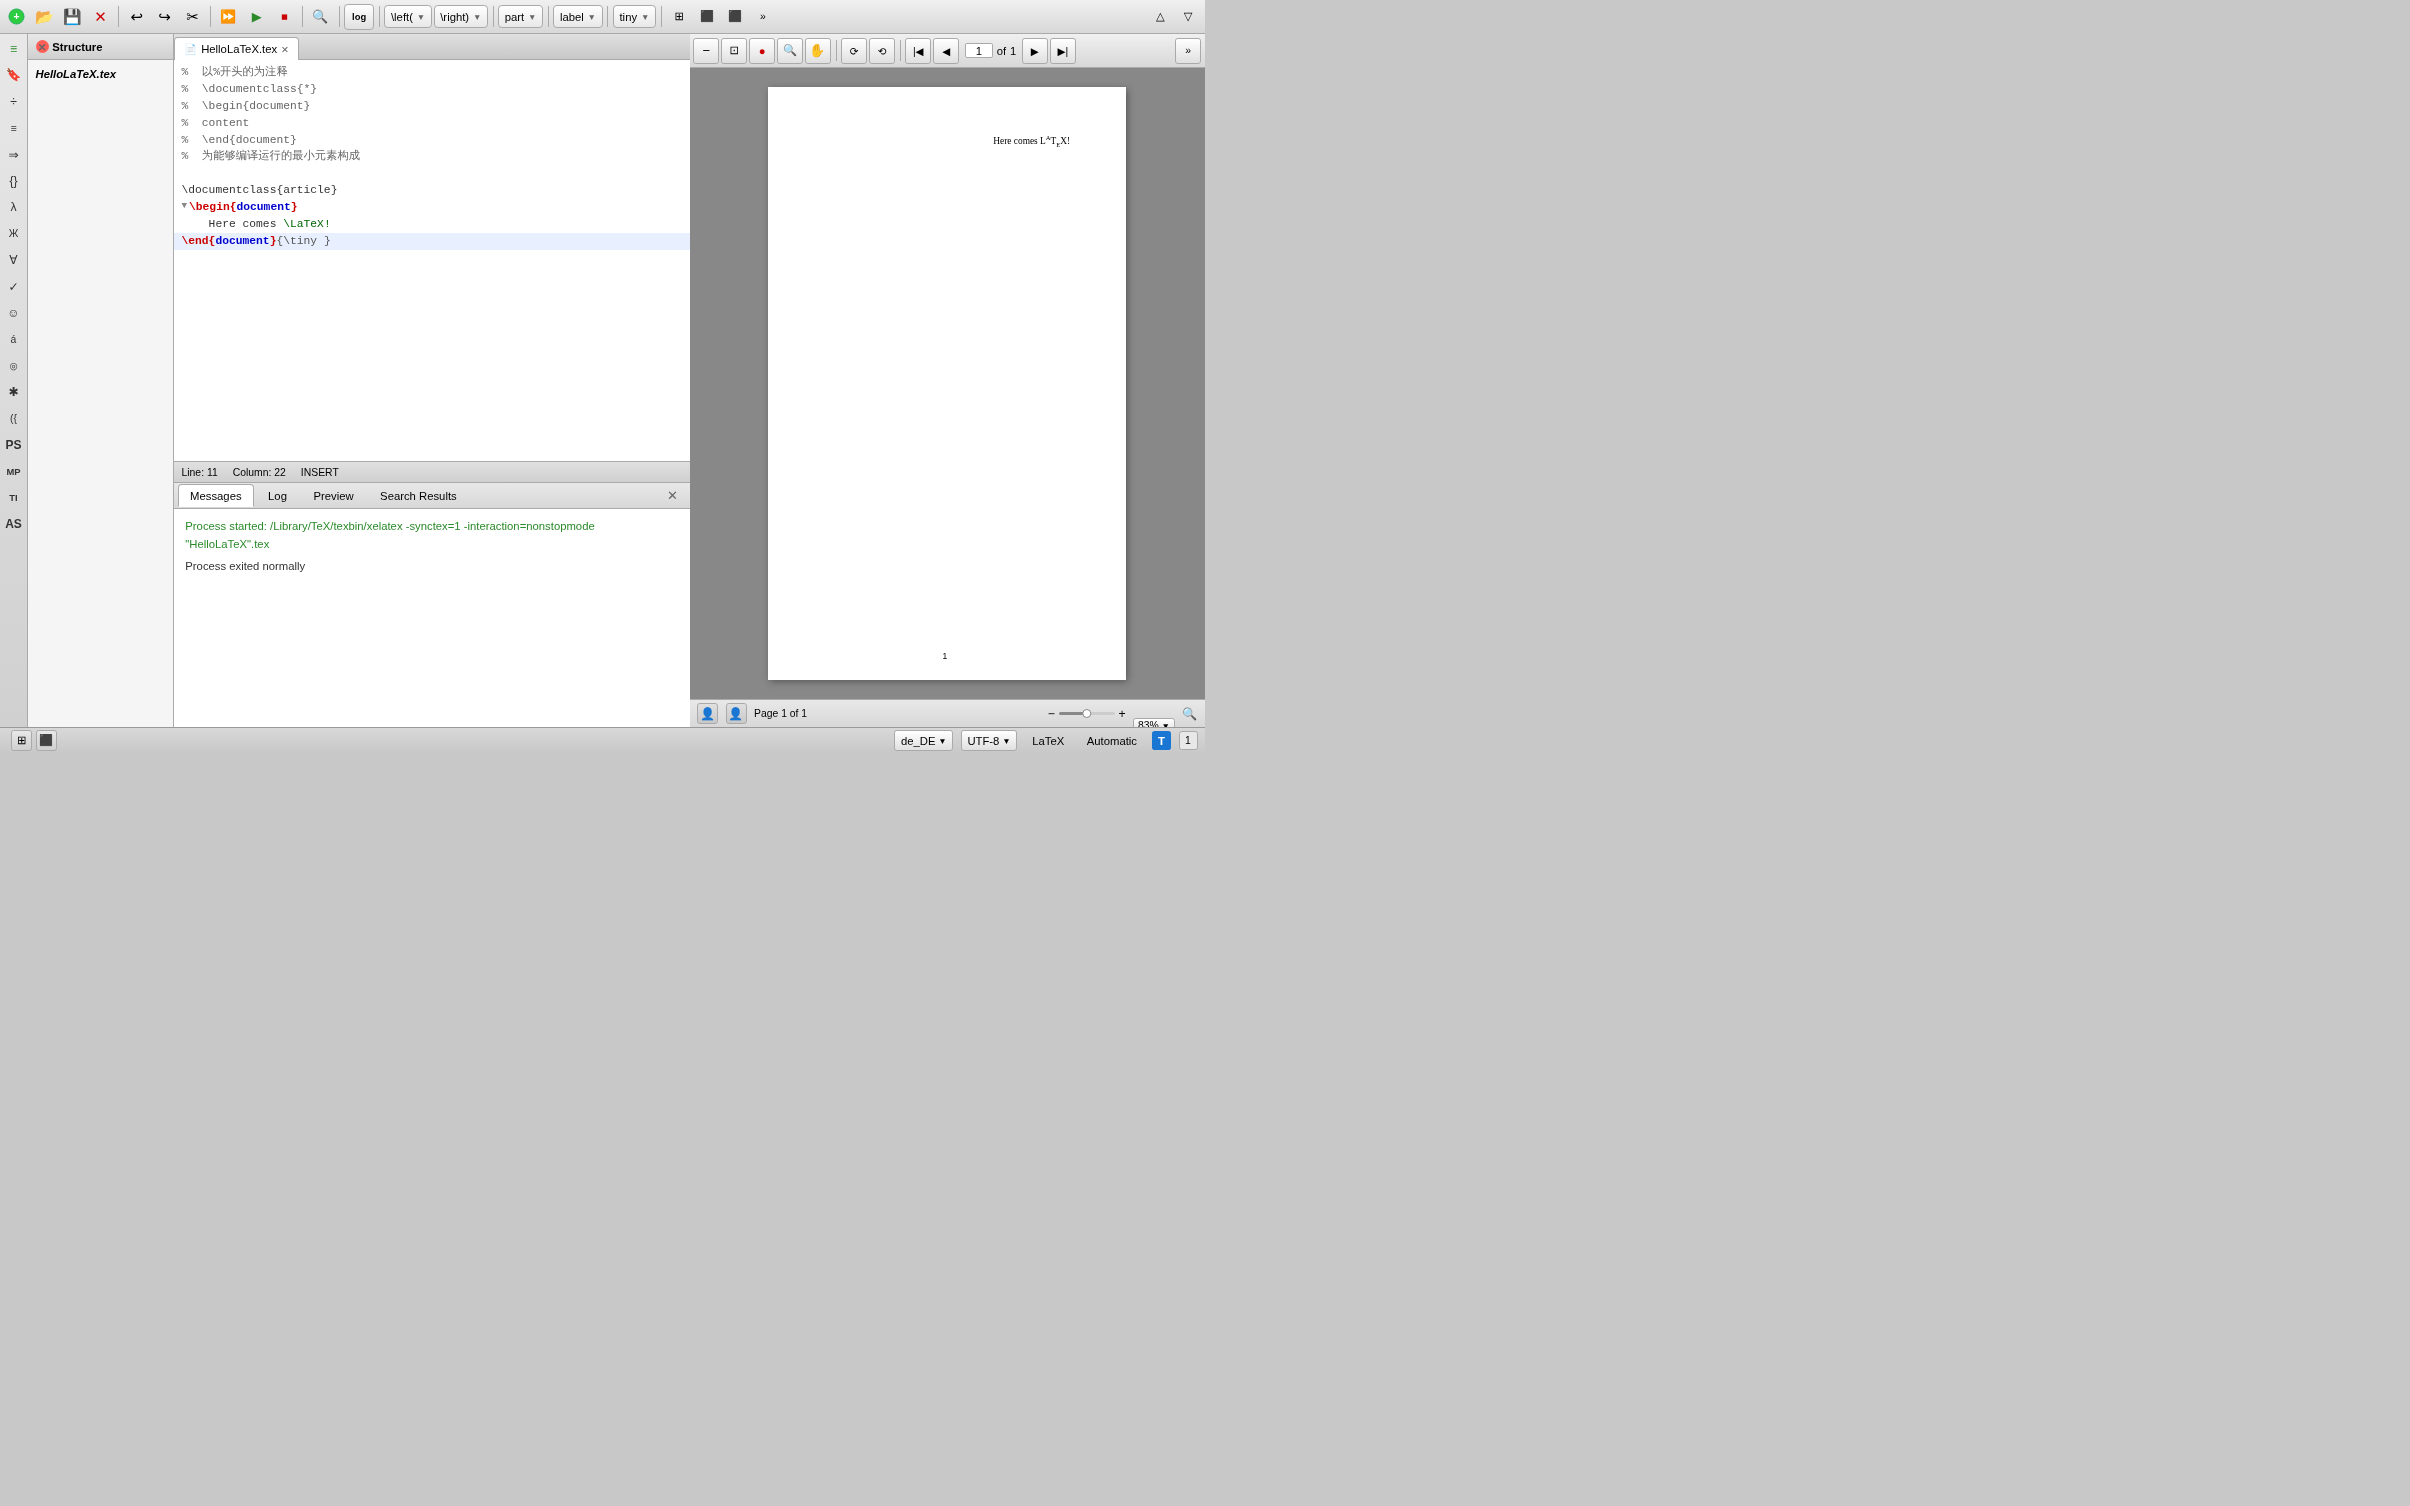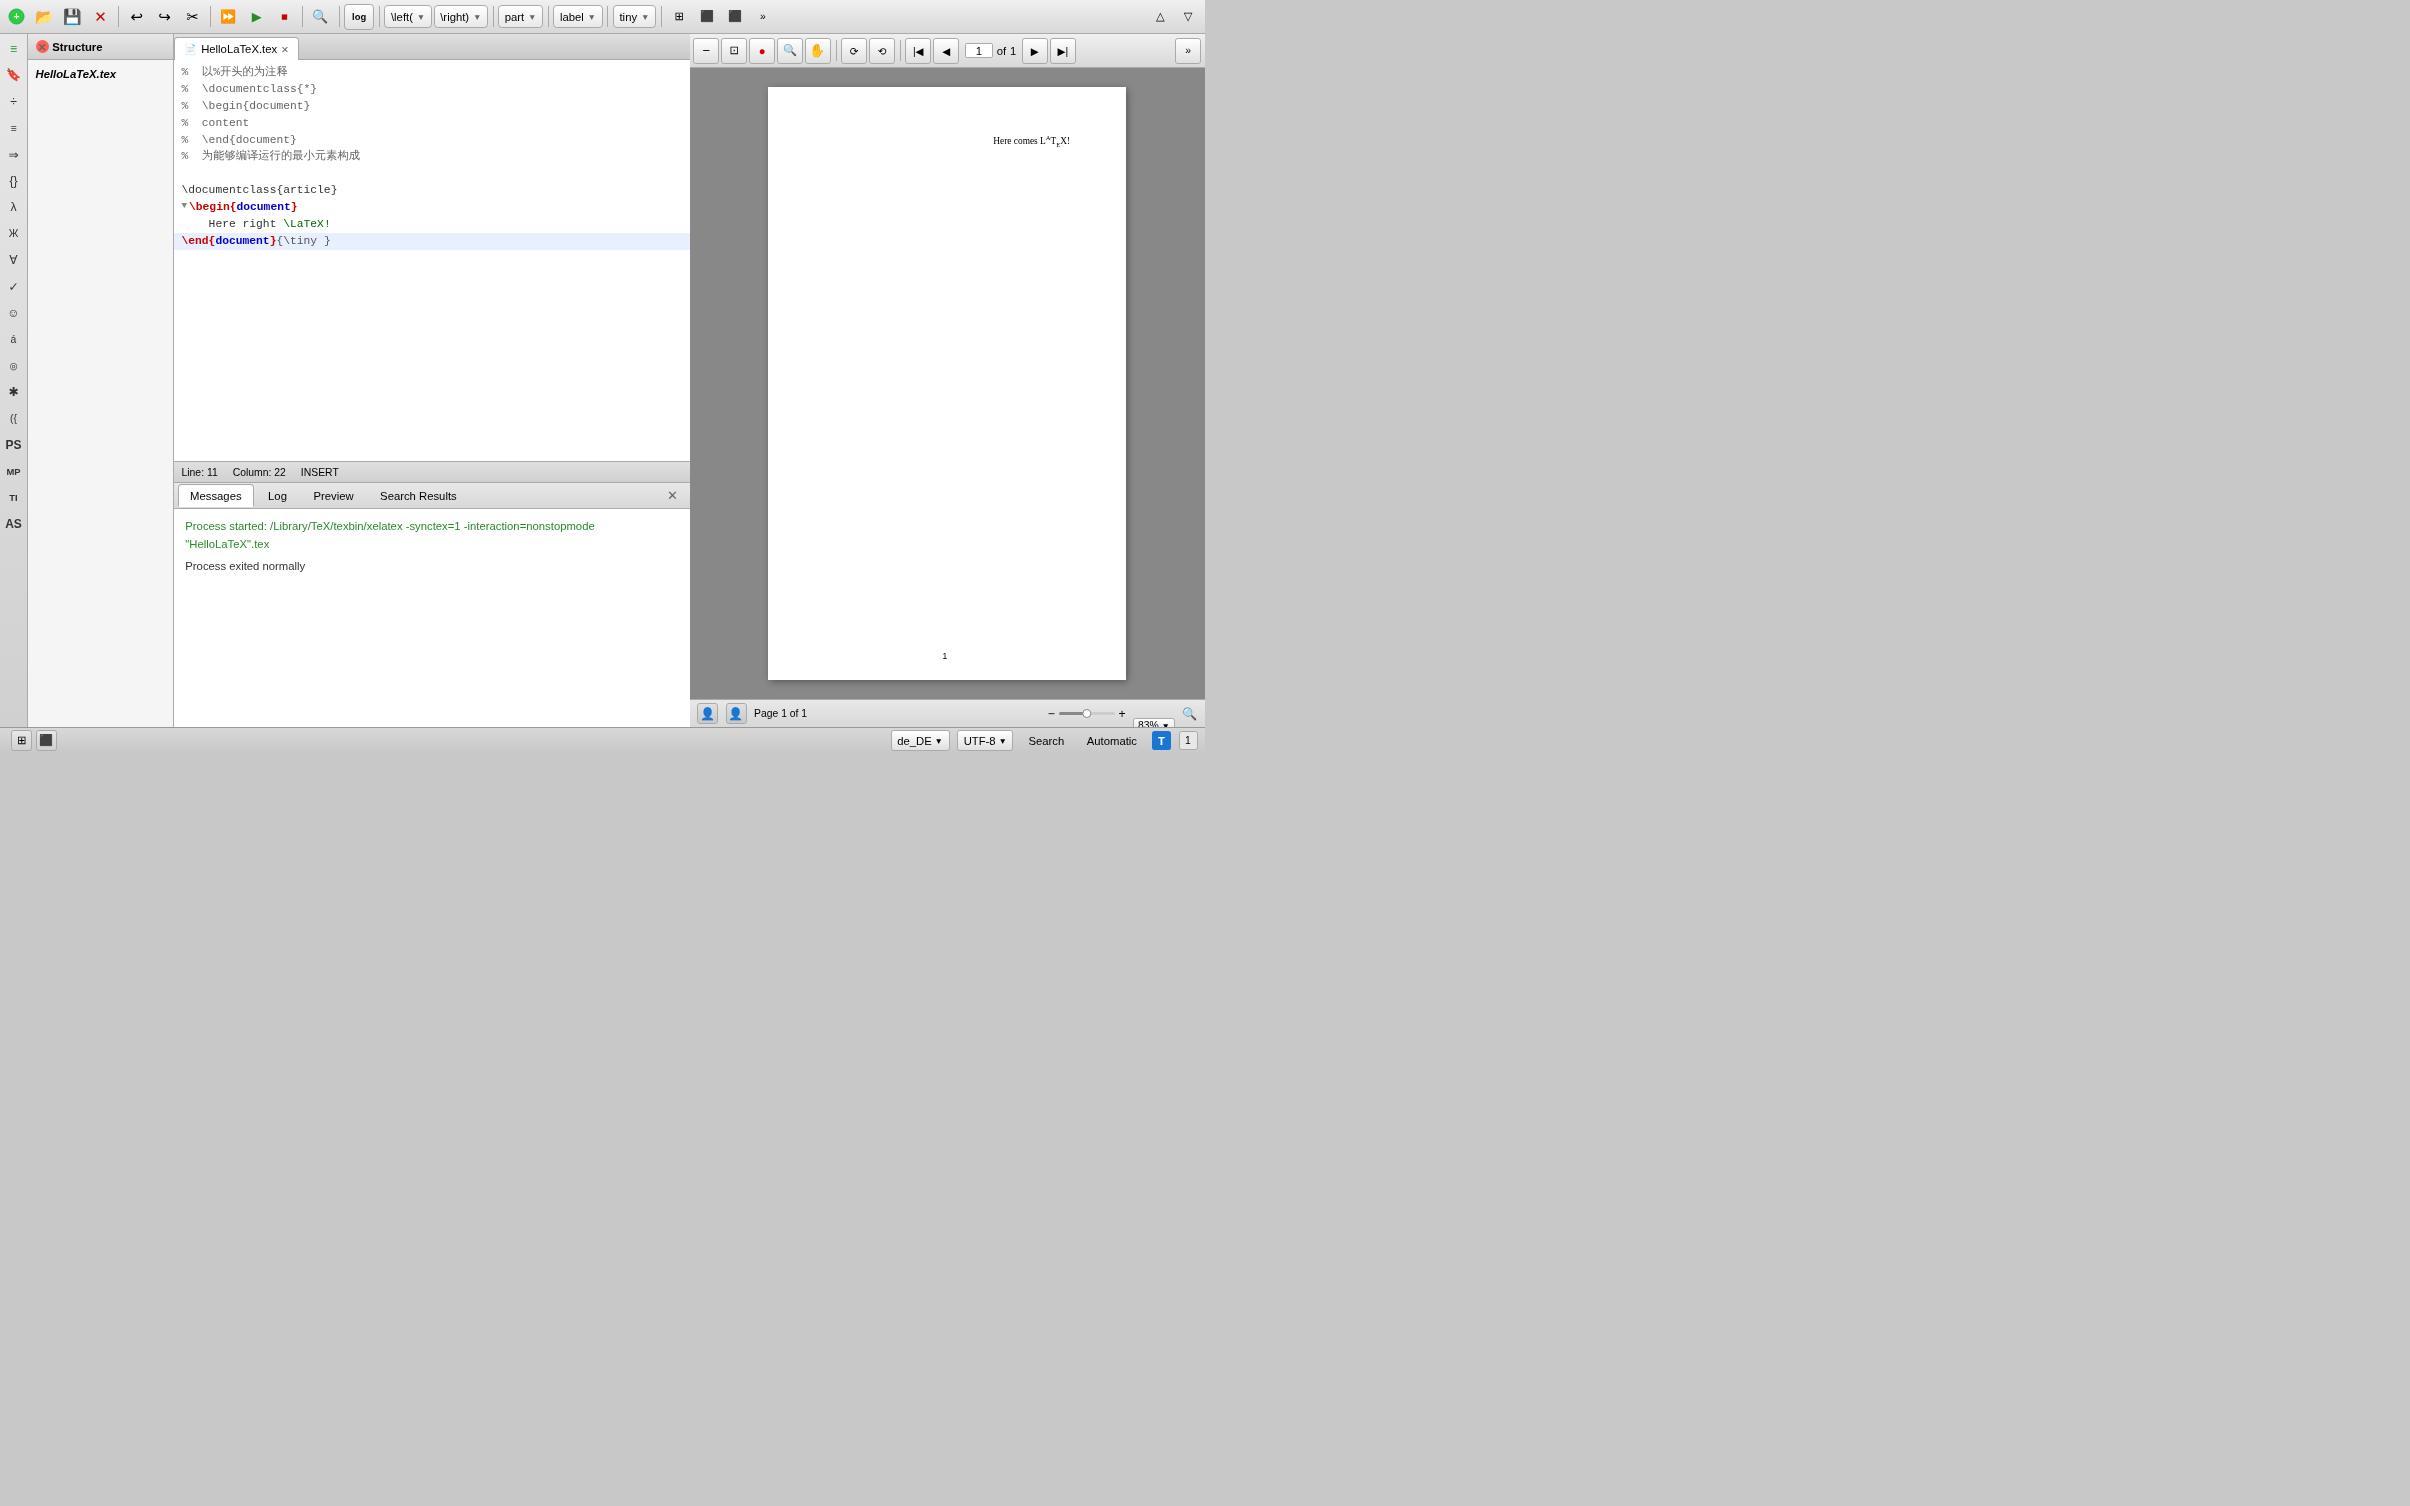--- a/index.html
+++ b/index.html
@@ -587,21 +587,21 @@
           <span class="comment">%  为能够编译运行的最小元素构成</span>
         </div>
         <div class="code-line">&nbsp;</div>
         <div class="code-line">
           <span class="keyword-dark">\documentclass{article}</span>
         </div>
         <div class="code-line">
           <span class="fold-btn">▼</span><span class="keyword-red">\begin{</span><span class="keyword-blue">document</span><span class="keyword-red">}</span>
         </div>
         <div class="code-line">
-          <span style="color:#333">    Here right </span><span class="keyword-green">\LaTeX!</span>
+          <span style="color:#333">    Here comes </span><span class="keyword-green">\LaTeX!</span>
         </div>
         <div class="code-line highlighted-line">
           <span class="keyword-red">\end{</span><span class="keyword-blue">document</span><span class="keyword-red">}</span><span style="color:#555">{\tiny }</span>
         </div>
       </div>
 
       <div class="status-bar">
         <span>Line: 11</span>
         <span>Column: 22</span>
         <span>INSERT</span>
@@ -703,18 +703,18 @@
   </div>
   <div style="flex:1"></div>
   <div class="status-dropdown">
     <span>de_DE</span>
     <span style="font-size:8.5px">▼</span>
   </div>
   <div class="status-dropdown">
     <span>UTF-8</span>
     <span style="font-size:8.5px">▼</span>
   </div>
-  <span style="margin: 0 7.5px;">Search</span>
+  <span style="margin: 0 7.5px;">LaTeX</span>
   <span style="margin: 0 7.5px;">Automatic</span>
   <div style="width:19px; height:19px; background:#1976d2; border-radius:2.8px; display:flex; align-items:center; justify-content:center; color:white; font-size:11.3px; font-weight:bold;">T</div>
   <div style="width:19px; height:19px; background:#e8e8e8; border:0.9px solid #aaa; border-radius:2.8px; display:flex; align-items:center; justify-content:center; font-size:10.4px;">1</div>
 </div>
 
 
 </body></html>

